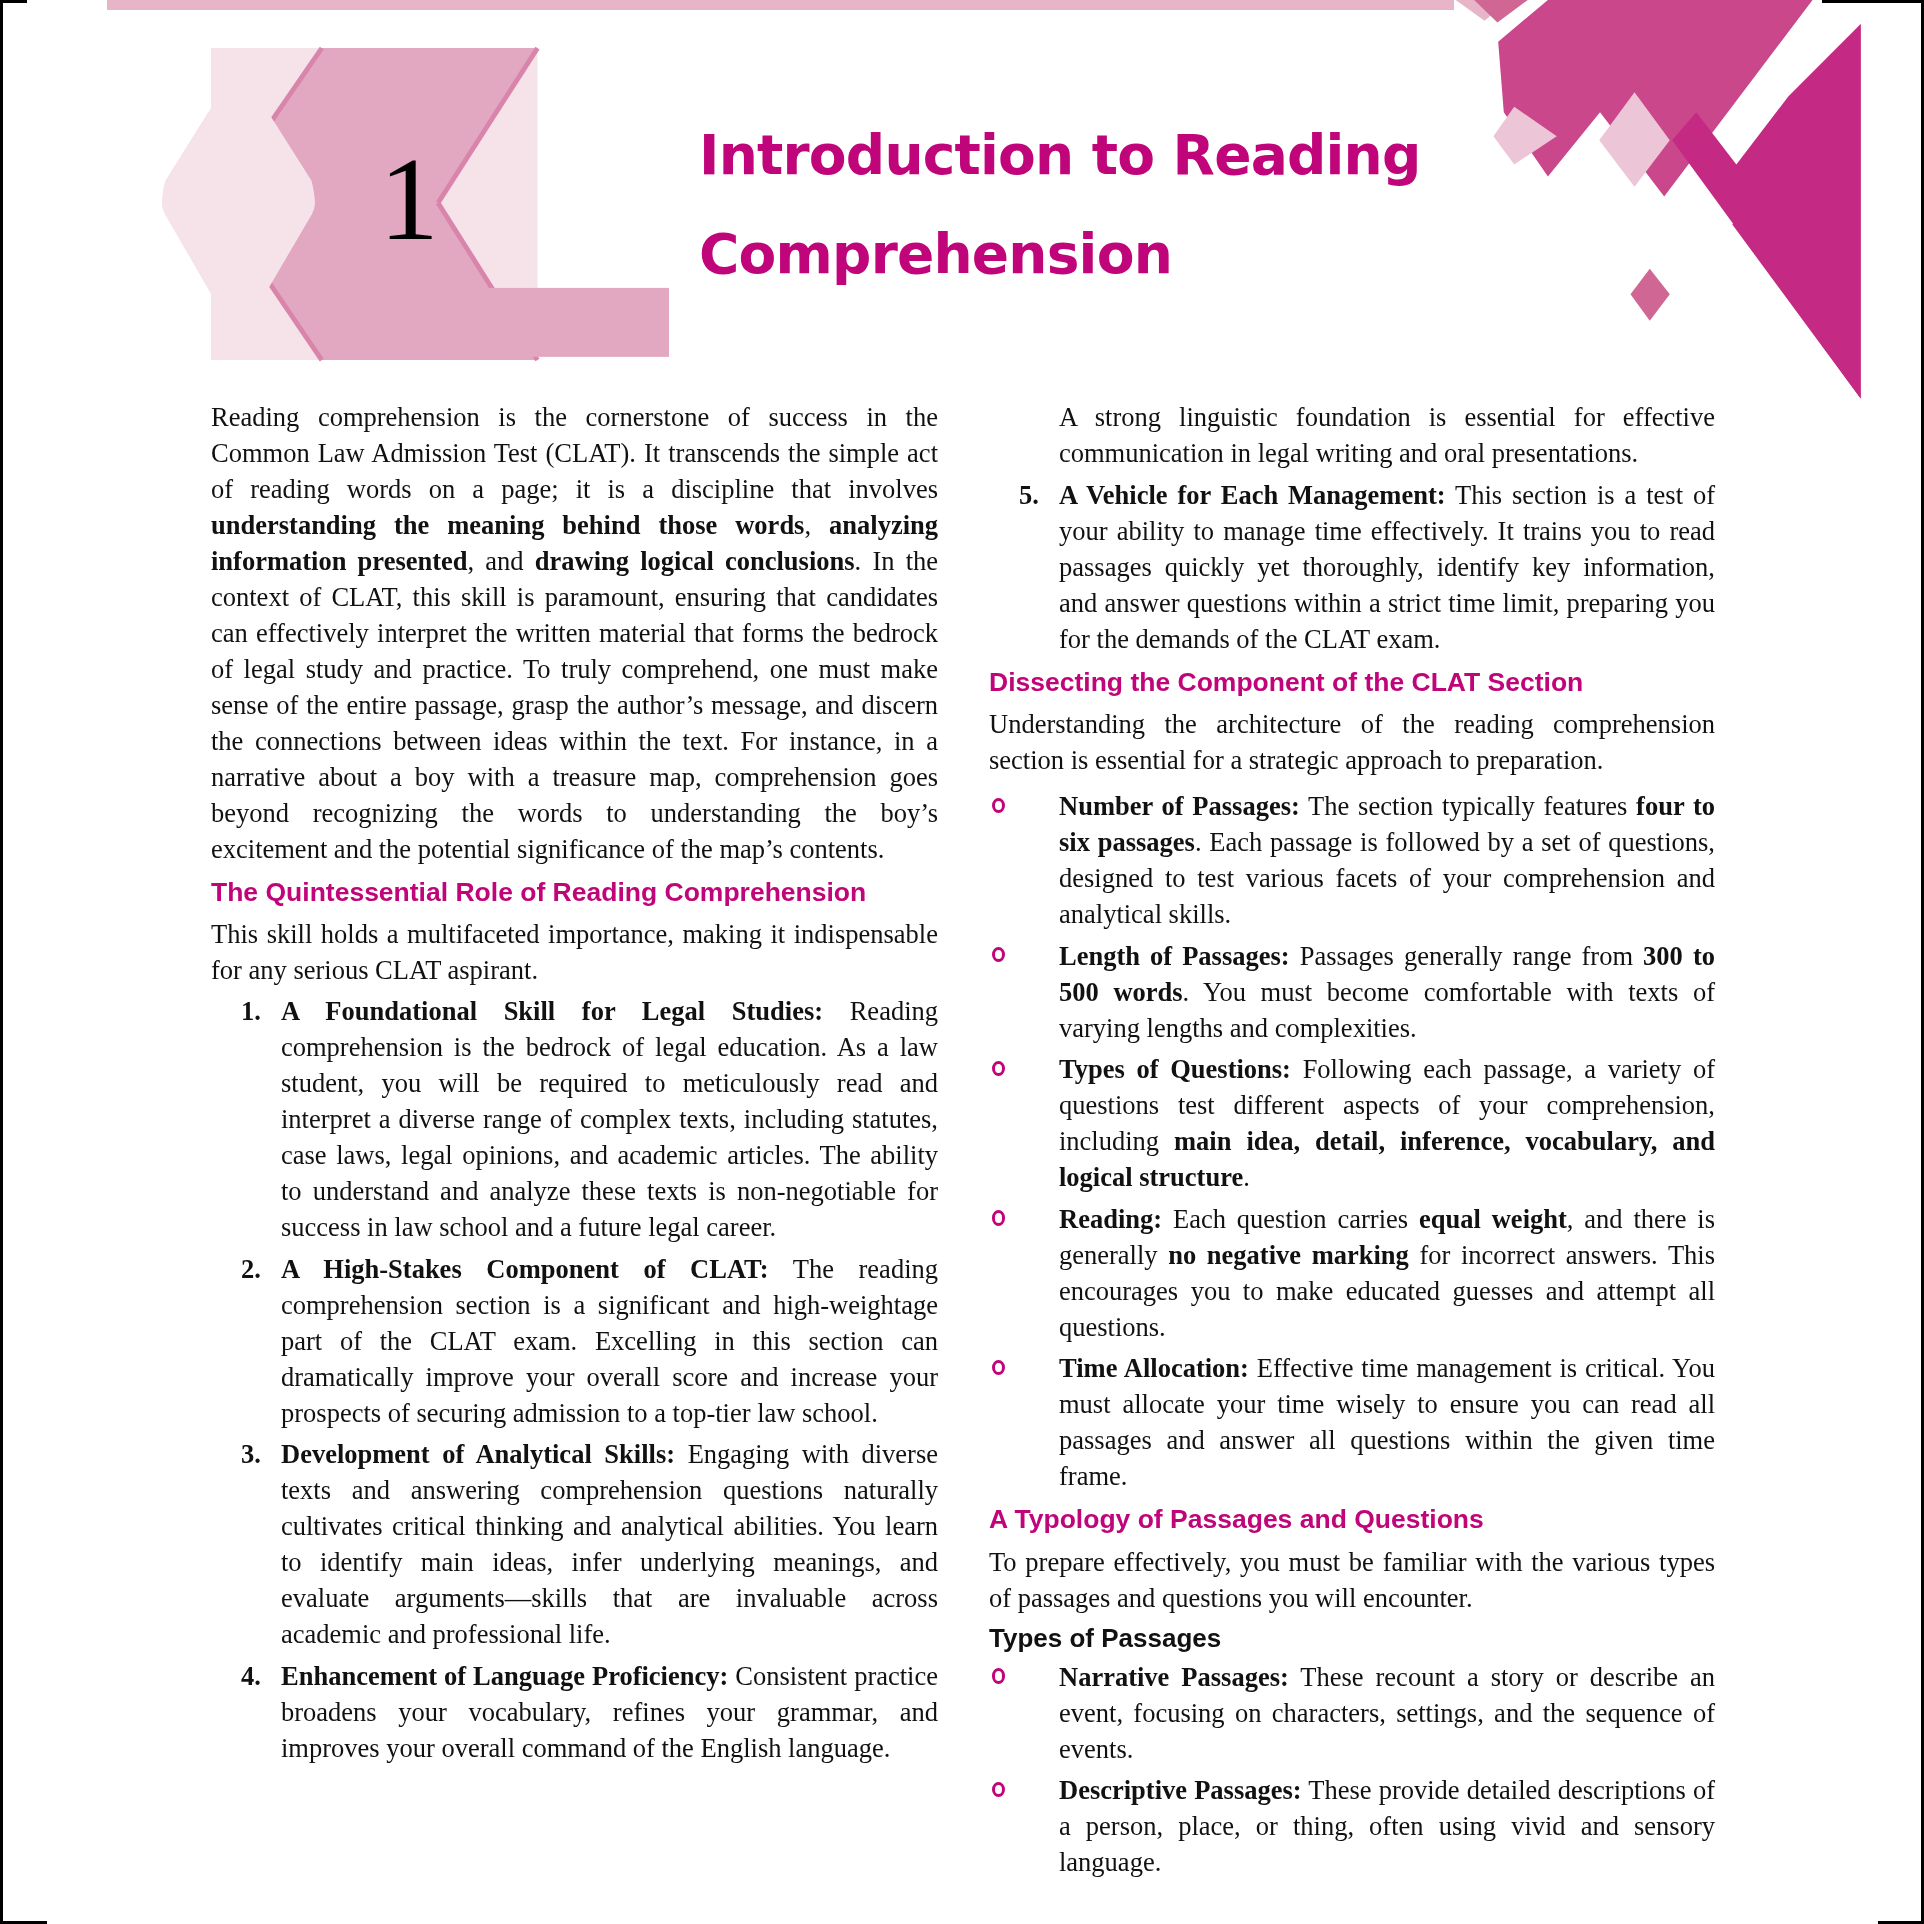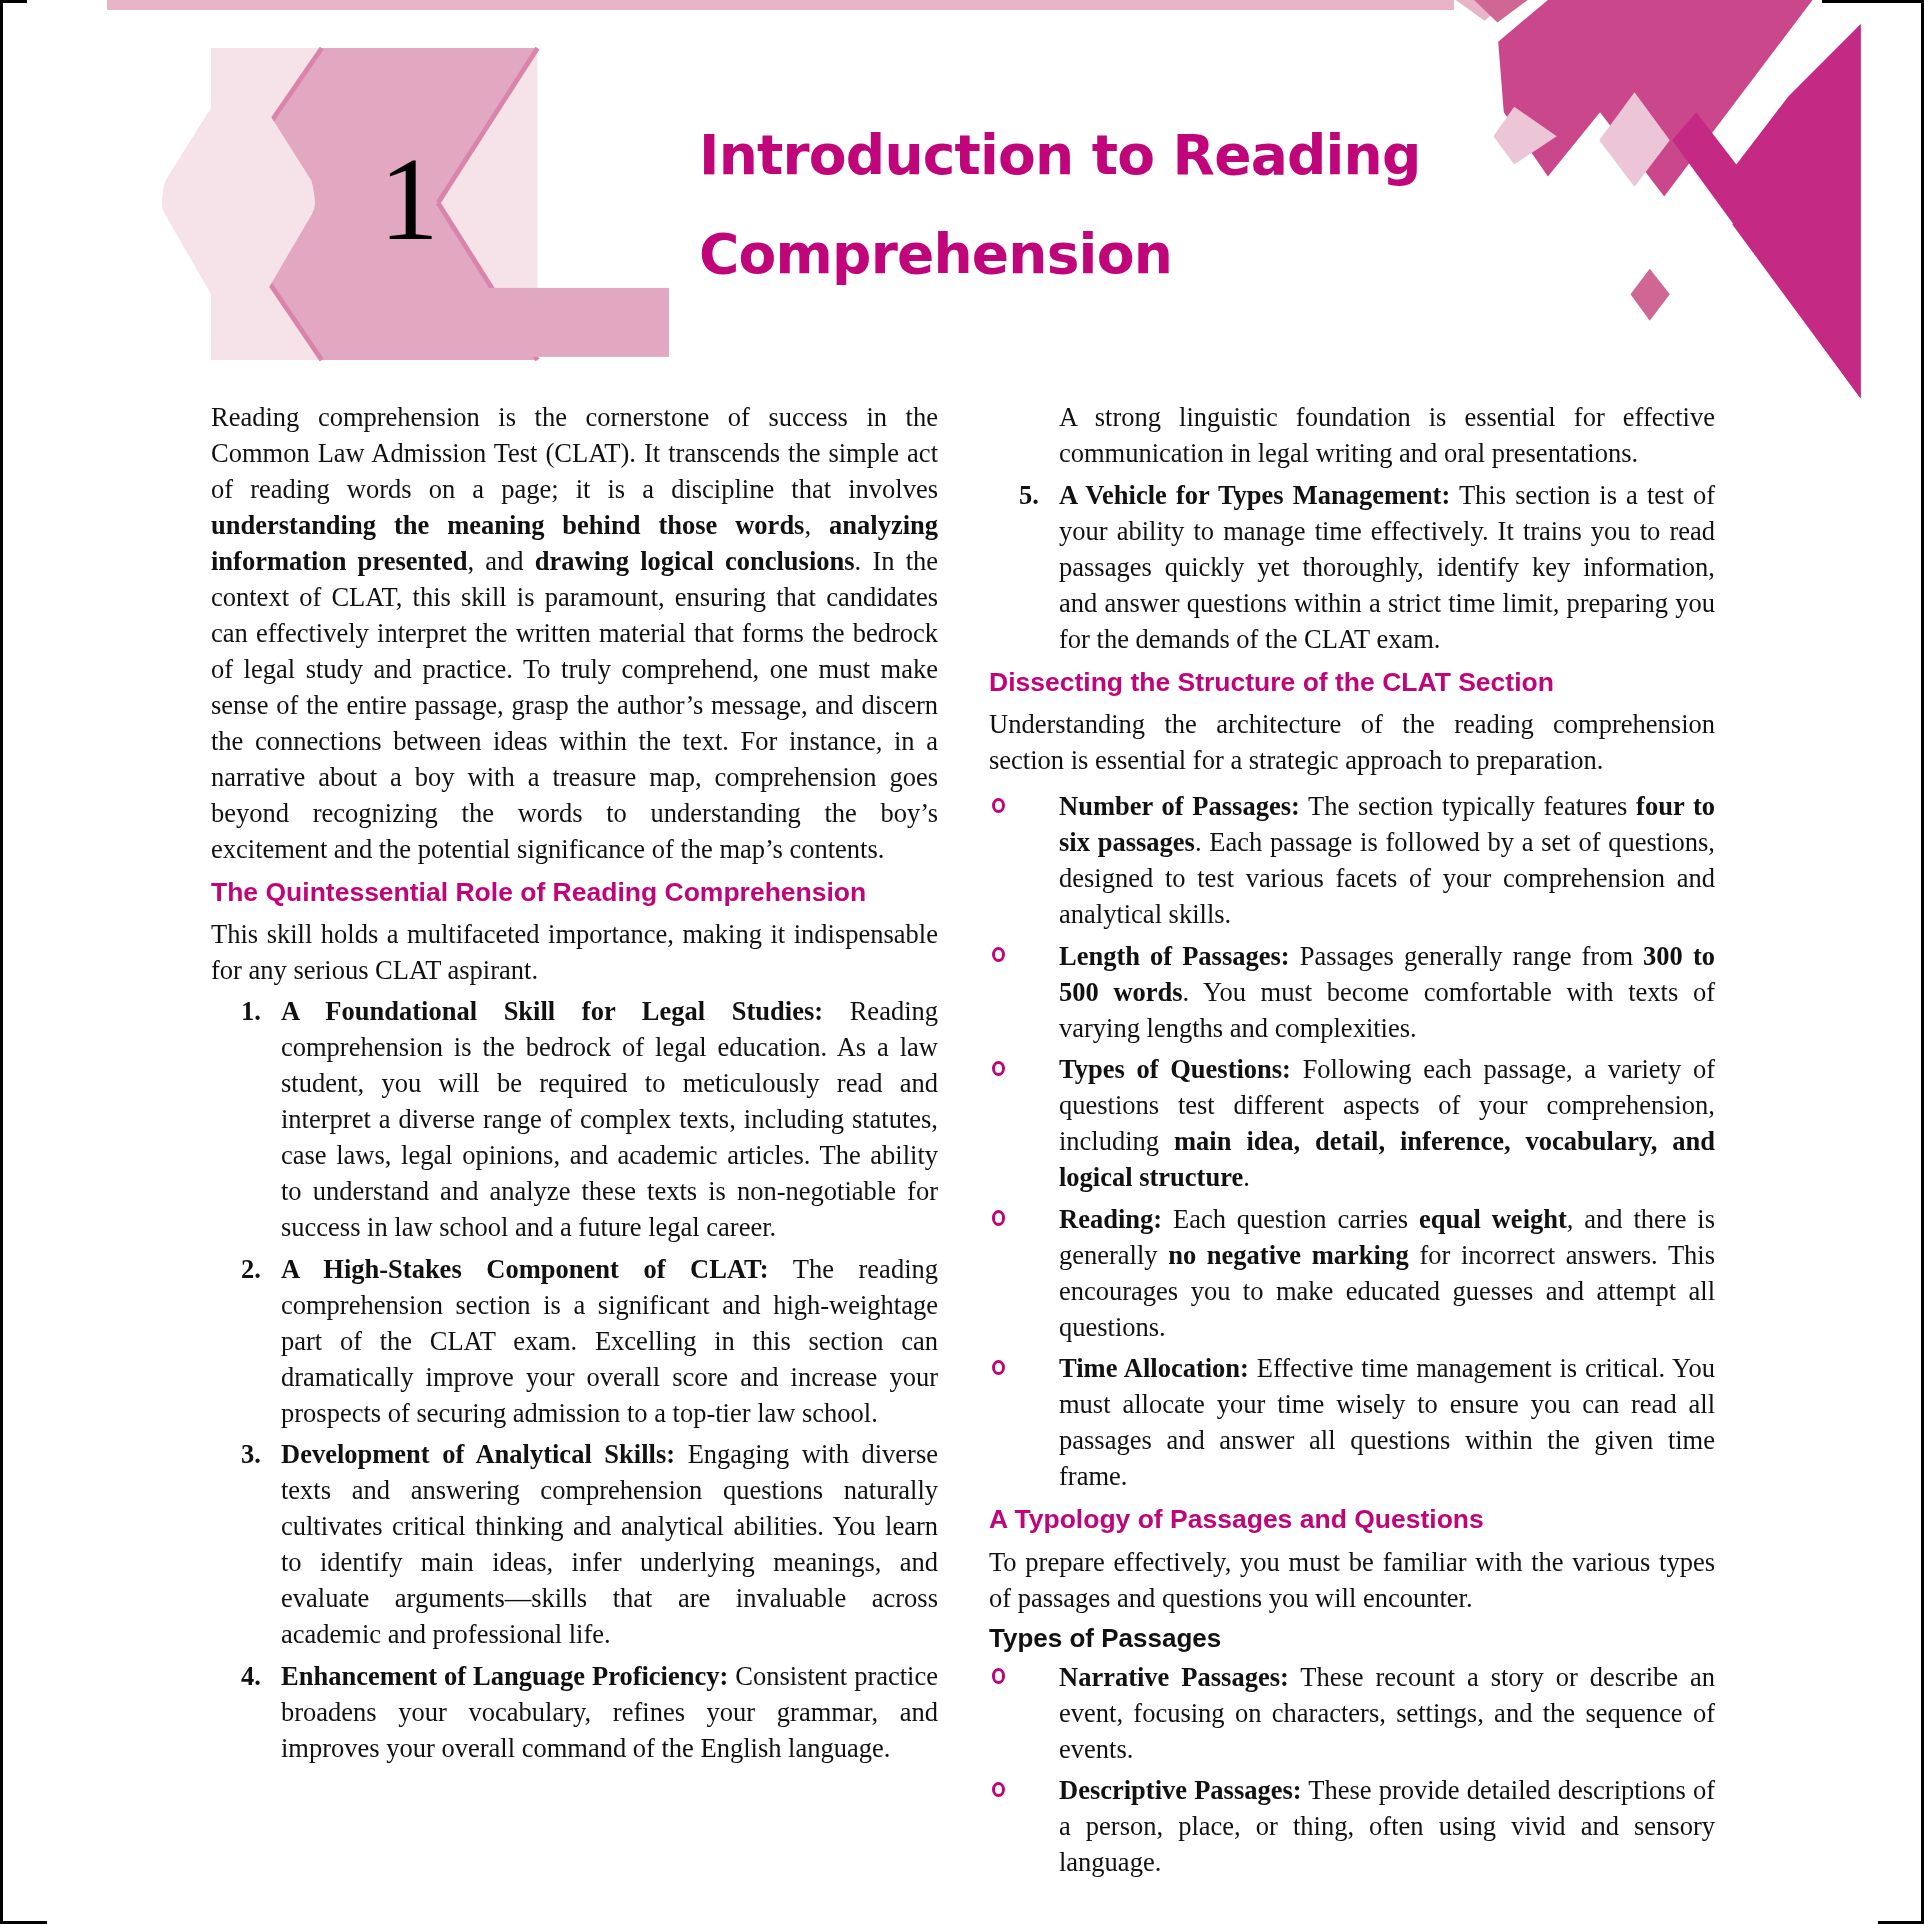--- a/index.html
+++ b/index.html
@@ -213,25 +213,25 @@
   </ol>
 </div>
 
 <div class="column col-right">
   <ol class="num-list">
     <li class="continuation">
       <span>A strong linguistic foundation is essential for effective communication in legal writing and oral presentations.</span>
     </li>
     <li>
       <span class="num">5.</span>
-      <b>A Vehicle for Types Management:</b><span> This section is a test of your ability to manage time effectively. It trains you to read passages quickly yet thoroughly, identify key information, and answer questions within a strict time limit, preparing you for the demands of the CLAT exam.</span>
+      <b>A Vehicle for Each Management:</b><span> This section is a test of your ability to manage time effectively. It trains you to read passages quickly yet thoroughly, identify key information, and answer questions within a strict time limit, preparing you for the demands of the CLAT exam.</span>
     </li>
   </ol>
 
-  <h2 class="section-heading">Dissecting the Structure of the CLAT Section</h2>
+  <h2 class="section-heading">Dissecting the Component of the CLAT Section</h2>
   <p style="margin-bottom:10px;">Understanding the architecture of the reading comprehension section is essential for a strategic approach to preparation.</p>
 
   <ul class="bullet-list">
     <li>
       <span class="bullet"></span>
       <b>Number of Passages:</b><span> The section typically features </span><b>four to six passages</b><span>. Each passage is followed by a set of questions, designed to test various facets of your comprehension and analytical skills.</span>
     </li>
     <li>
       <span class="bullet"></span>
       <b>Length of Passages:</b><span> Passages generally range from </span><b>300 to 500 words</b><span>. You must become comfortable with texts of varying lengths and complexities.</span>

